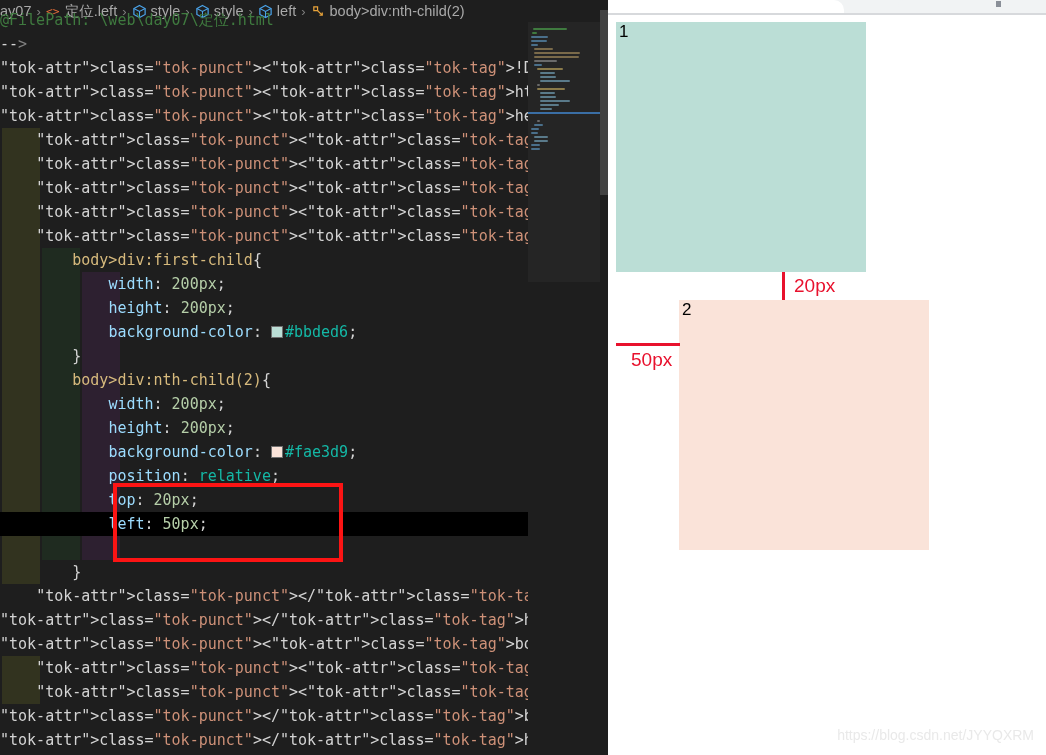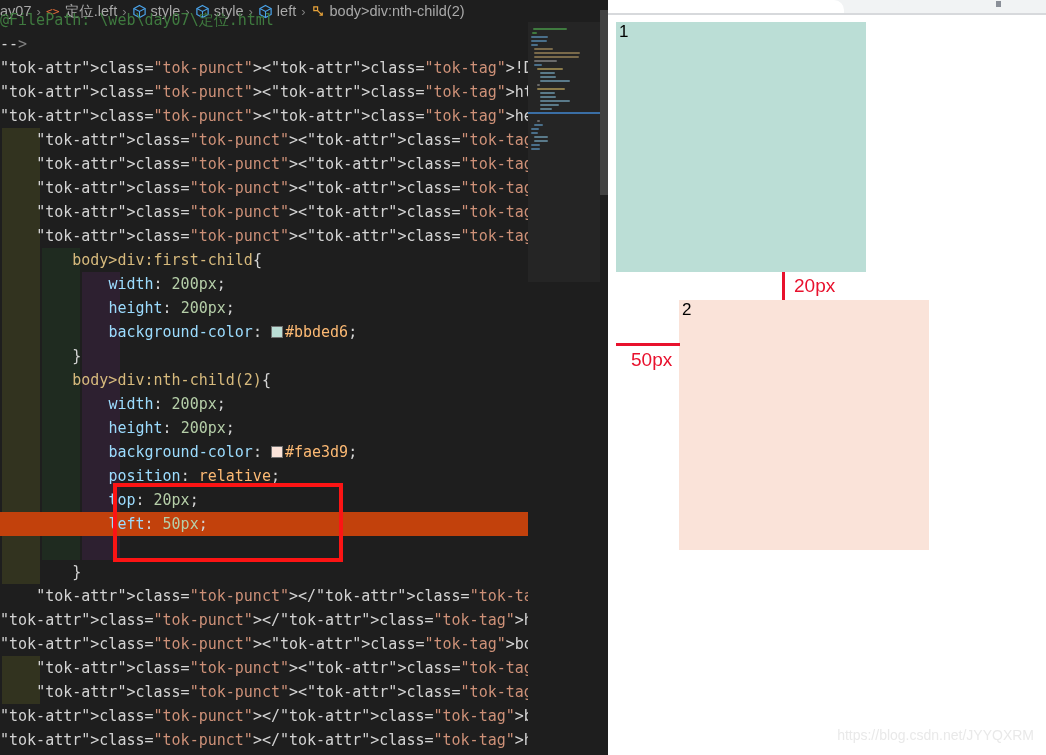--- a/index.html
+++ b/index.html
@@ -42,27 +42,27 @@
   #ind3{left:82px;width:38px;}
 
   #code{
     position:absolute;left:0;top:0;
     font-family:"DejaVu Sans Mono",monospace;
     font-size:15px;line-height:24px;
     white-space:pre;
     color:#d4d4d4;
   }
   .ln{height:24px;position:relative;}
-  .ln.cur{background:#c2410c;}
+  .ln.cur{background:#000000;}
   .tok-str{color:#ce9178;}
   .tok-punct{color:#808080;}
   .tok-text{color:#d4d4d4;}
   .tok-sel{color:#d7ba7d;}
   .tok-prop{color:#9cdcfe;}
-  .tok-val{color:#fdba74;}
+  .tok-val{color:#14b8a6;}
   .tok-num{color:#b5cea8;}
   .tok-comment{color:#3f7a3f;}
   .tok-brace{color:#d4d4d4;}
   .swatch{display:inline-block;width:10px;height:10px;vertical-align:-1px;
           border:1px solid #6f6f6f;margin-right:2px;}
 
   
   #code-red-box{
     position:absolute;left:113px;top:461px;width:230px;height:79px;
     border:4px solid #fc1414;box-sizing:border-box;pointer-events:none;

